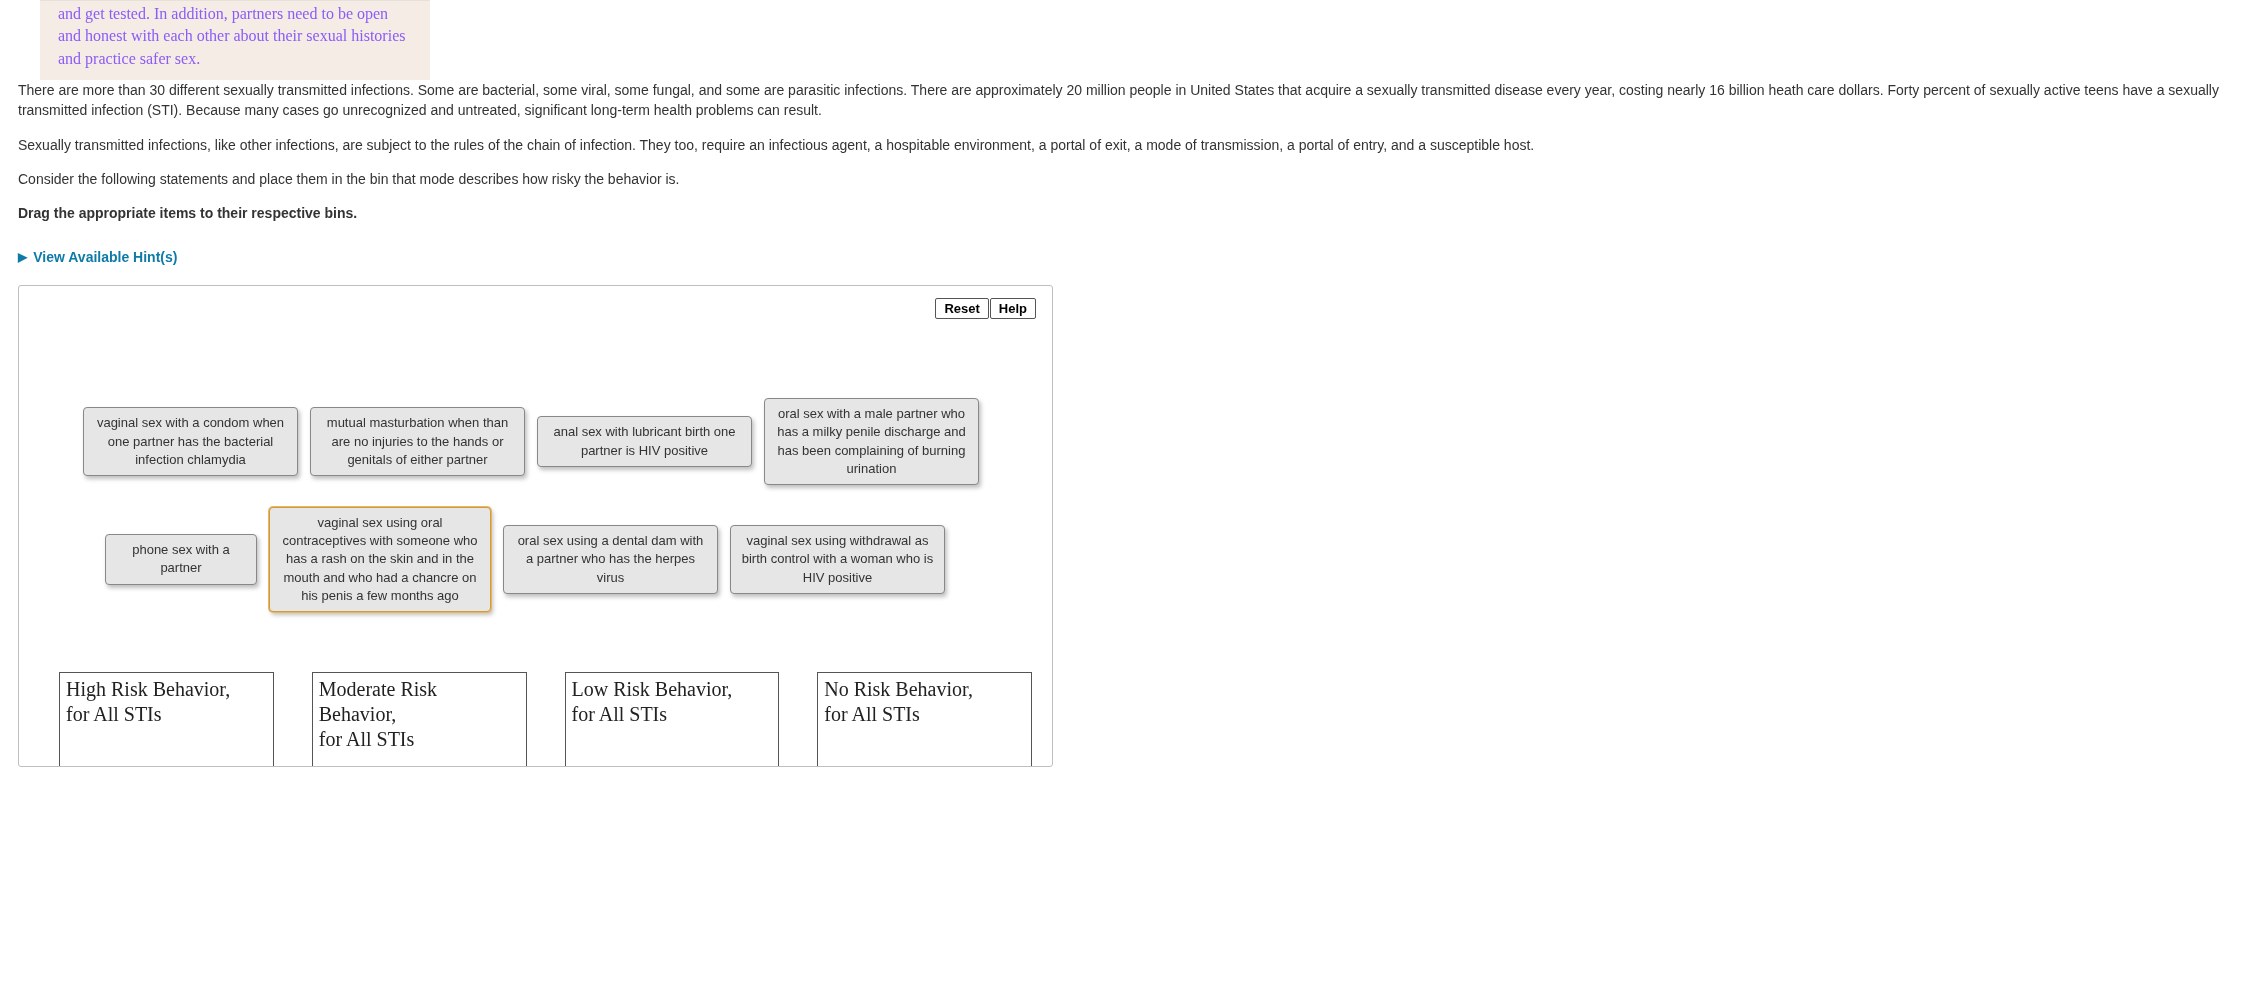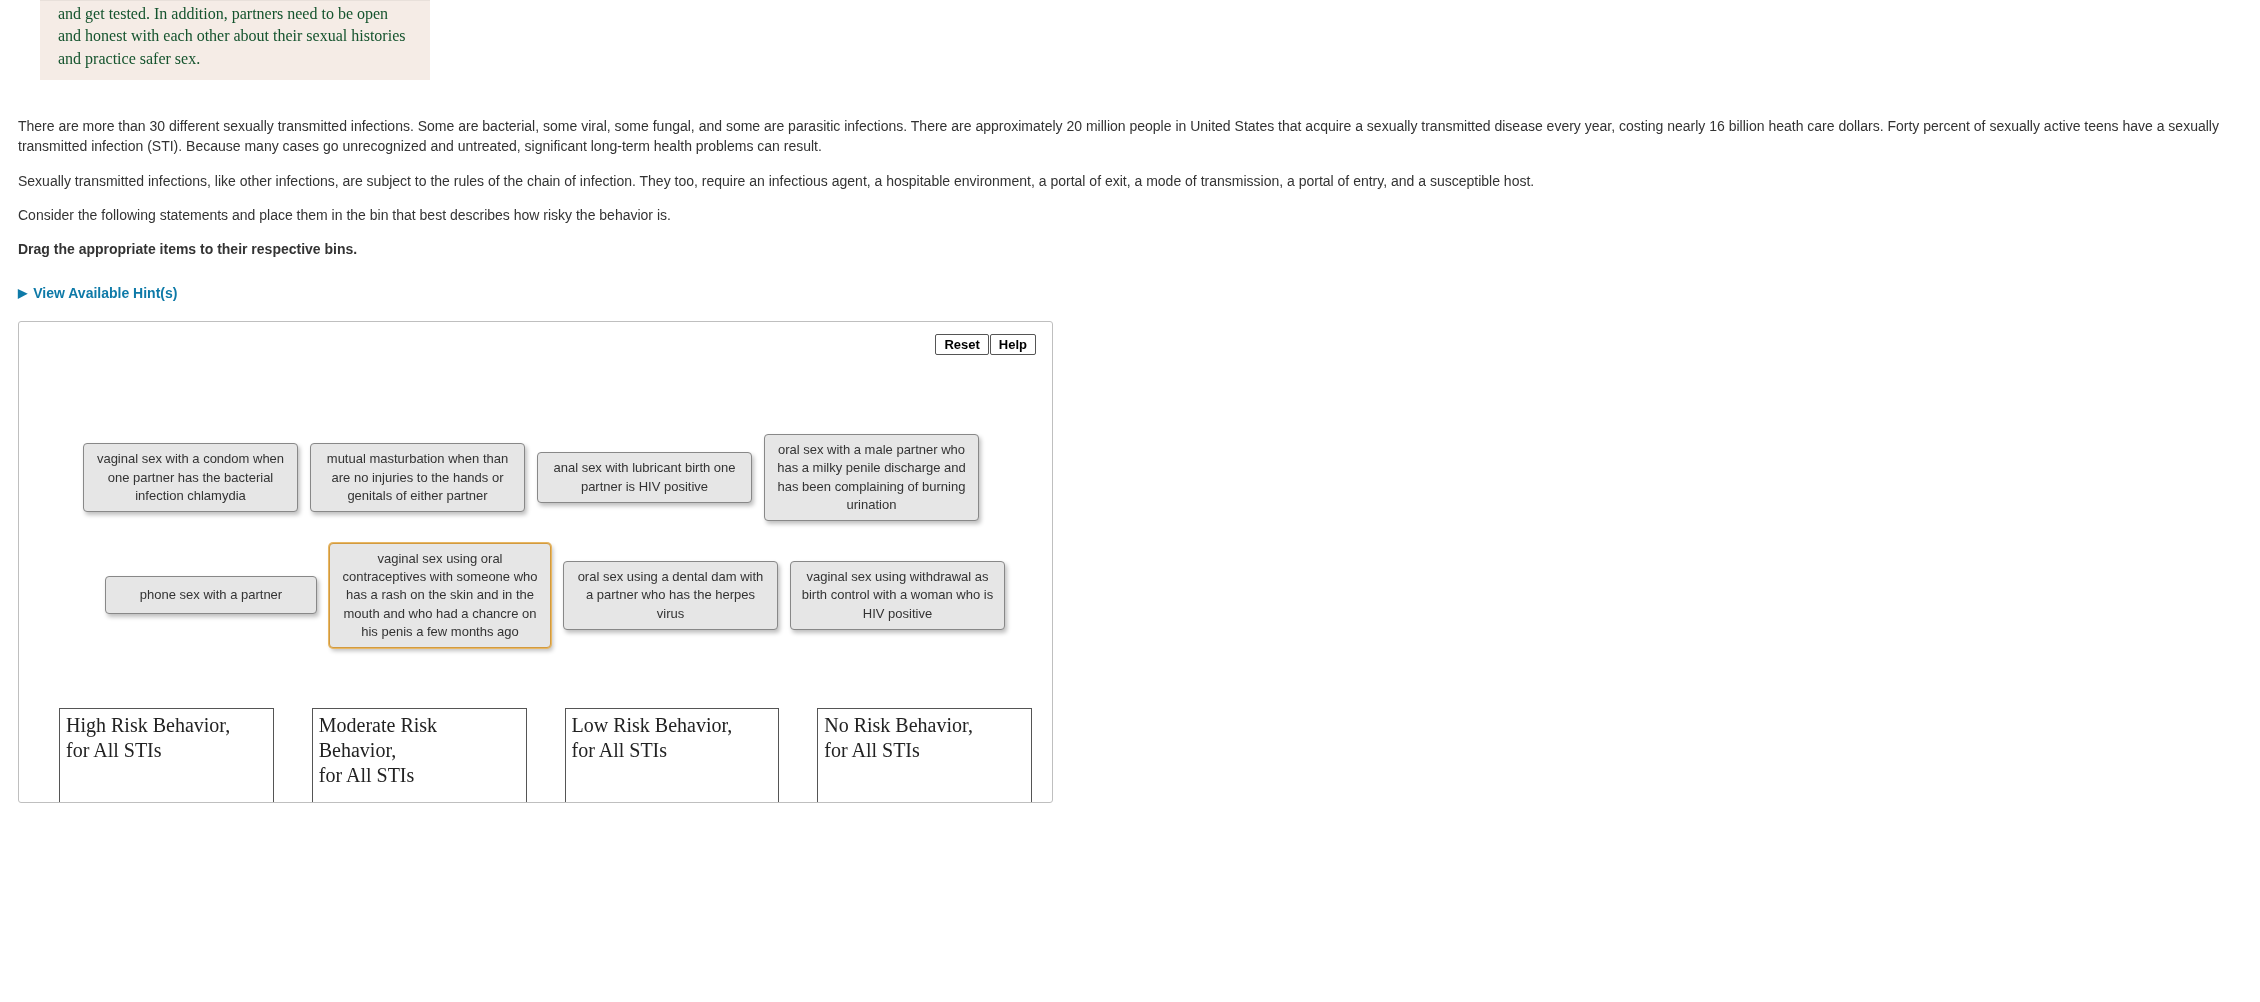--- a/index.html
+++ b/index.html
@@ -9,25 +9,24 @@
       padding: 0 18px 18px 18px;
       color: #222;
       font-size: 14px;
       line-height: 1.4;
     }
     .top-box {
       background: #f5ece6;
       border-top: 1px solid rgba(0,0,0,0.05);
       padding: 2px 18px 10px 18px;
       margin-left: 22px;
-      margin-bottom: 36px;
       width: 390px;
       font-family: Georgia, 'Times New Roman', serif;
       font-size: 16px;
-      color: #14532d;
+      color: #8b5cf6;
       line-height: 1.4;
     }
     .intro p {
       margin-bottom: 14px;
       font-size: 14px;
       color: #333;
       line-height: 1.45;
     }
     .intro .bold-line {
       font-weight: bold;
@@ -93,21 +92,21 @@
       min-height: 38px;
       text-align: center;
       font-size: 13px;
       color: #333;
       display: flex;
       align-items: center;
       justify-content: center;
       box-shadow: 2px 3px 4px rgba(0,0,0,0.25);
       cursor: grab;
     }
-    .tile.narrow { width: 212px; }
+    .tile.narrow { width: 152px; }
     .tile.wide { width: 222px; }
     .tile.active {
       border: 1px solid #d29a3f;
       box-shadow: 0 0 0 1px #e8b763, 2px 3px 4px rgba(0,0,0,0.25);
     }
     .bins {
       display: flex;
       gap: 38px;
       padding-left: 20px;
       margin-top: 60px;
@@ -128,21 +127,21 @@
 
 
 
 <div class="top-box">
   <span>and get tested. In addition, partners need to be open and honest with each other about their sexual histories and practice safer sex.</span>
 </div>
 
 <div class="intro">
   <p>There are more than 30 different sexually transmitted infections. Some are bacterial, some viral, some fungal, and some are parasitic infections. There are approximately 20 million people in United States that acquire a sexually transmitted disease every year, costing nearly 16 billion heath care dollars. Forty percent of sexually active teens have a sexually transmitted infection (STI). Because many cases go unrecognized and untreated, significant long-term health problems can result.</p>
   <p>Sexually transmitted infections, like other infections, are subject to the rules of the chain of infection. They too, require an infectious agent, a hospitable environment, a portal of exit, a mode of transmission, a portal of entry, and a susceptible host.</p>
-  <p>Consider the following statements and place them in the bin that best describes how risky the behavior is.</p>
+  <p>Consider the following statements and place them in the bin that mode describes how risky the behavior is.</p>
   <p class="bold-line">Drag the appropriate items to their respective bins.</p>
 </div>
 
 <div class="hints">
   <span class="tri">▶</span>
   <span>View Available Hint(s)</span>
 </div>
 
 <div class="work-area">
   <div class="wa-buttons">

